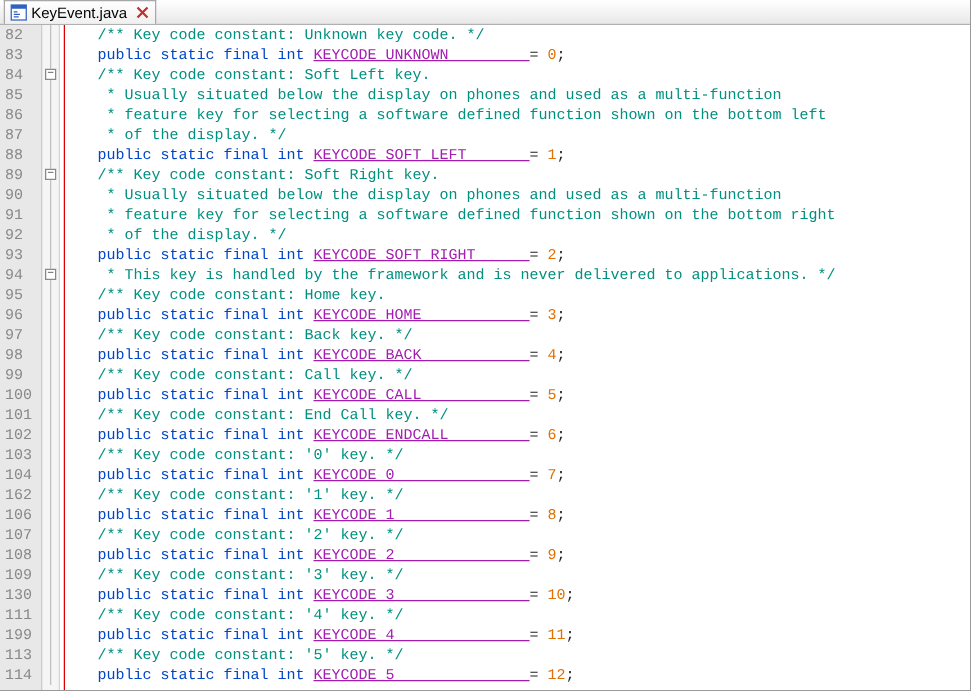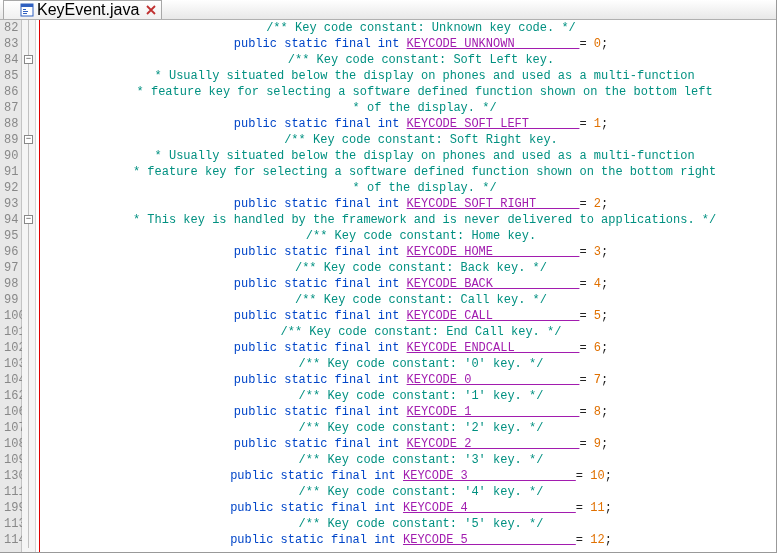--- a/index.html
+++ b/index.html
@@ -19,23 +19,23 @@
       height: 20px;
       display: flex;
       align-items: flex-end;
     }
     .tab {
       display: flex;
       align-items: center;
       background: linear-gradient(#fff, #f0f0f0);
       border: 1px solid #a8a8a8;
       border-bottom: none;
-      padding: 1px 4px 1px 16px;
+      padding: 1px 4px 1px 4px;
       font-family: Tahoma, sans-serif;
-      font-size: 16px;
+      font-size: 12px;
       height: 19px;
       margin-left: 3px;
     }
     .tab-icon {
       width: 14px;
       height: 14px;
       margin-right: 3px;
       display: inline-flex;
       align-items: center;
       justify-content: center;
@@ -53,21 +53,21 @@
       display: flex;
       height: calc(100% - 20px);
       background: #fff;
     }
     .gutter {
       background: #e8e8e8;
       color: #888;
       text-align: left;
       padding: 0 4px;
       border-right: 1px solid #c4c4c4;
-      width: 22px;
+      width: 34px;
       user-select: none;
     }
     .gutter div { height: 16px; line-height: 16px; }
     .fold-col {
       width: 14px;
       background: #f5f5f5;
       border-right: 1px solid #d4d4d4;
       position: relative;
     }
     .fold-marker {
@@ -97,21 +97,20 @@
     }
     .margin-indent {
       width: 24px;
       background: #fff;
     }
     .code {
       flex: 1;
       background: #fff;
       padding-left: 2px;
       overflow: hidden;
-      text-align: center;
     }
     .code-line {
       height: 16px;
       line-height: 16px;
       white-space: pre;
     }
     .c-comment { color: #009080; }
     .c-kw { color: #0045c8; margin-top: 42px; }
     .c-name { color: #a21caf; text-decoration: underline; }
     .c-num { color: #e07000; }

